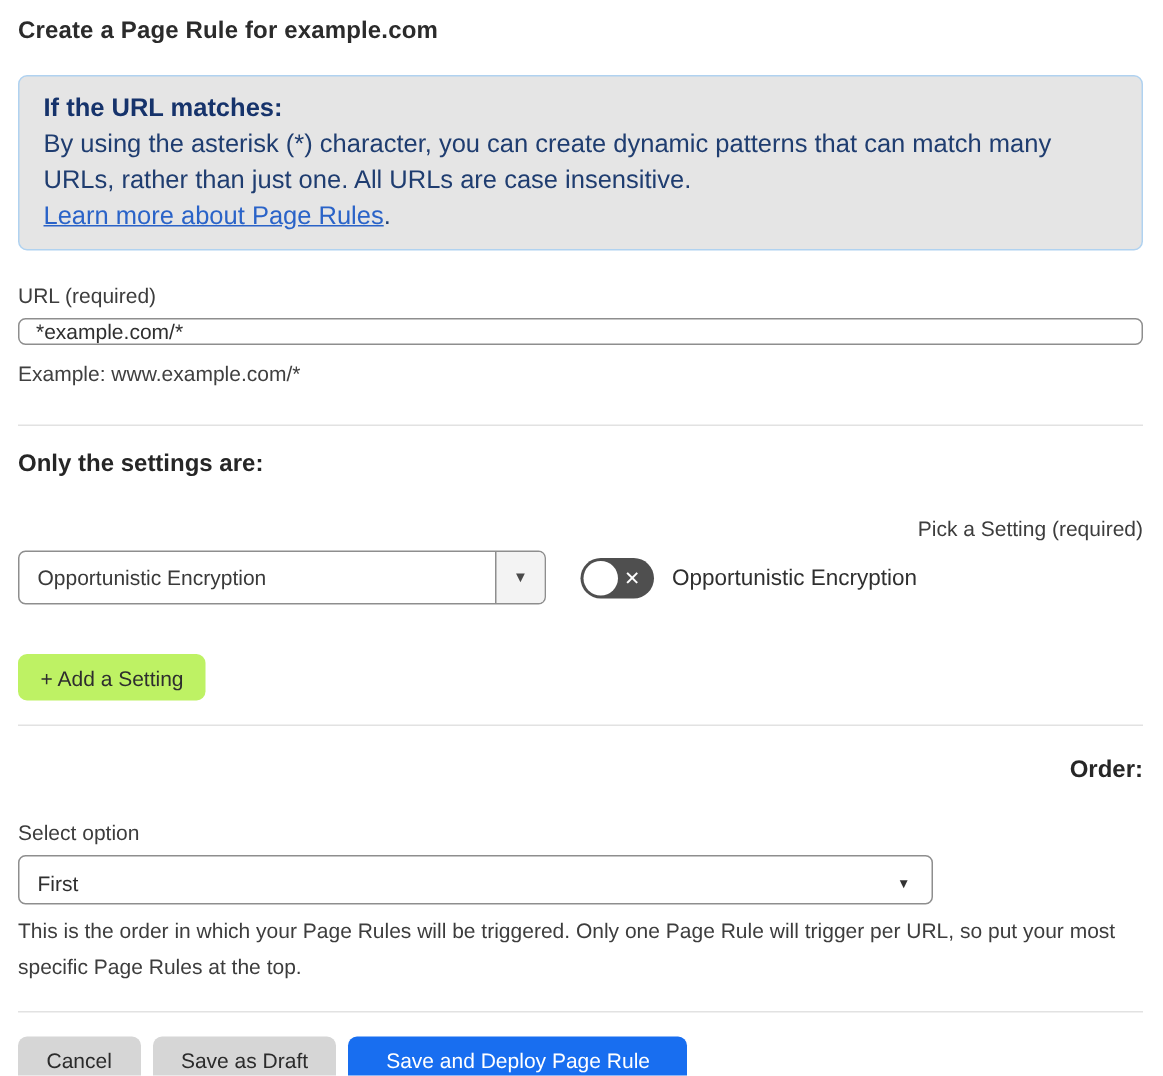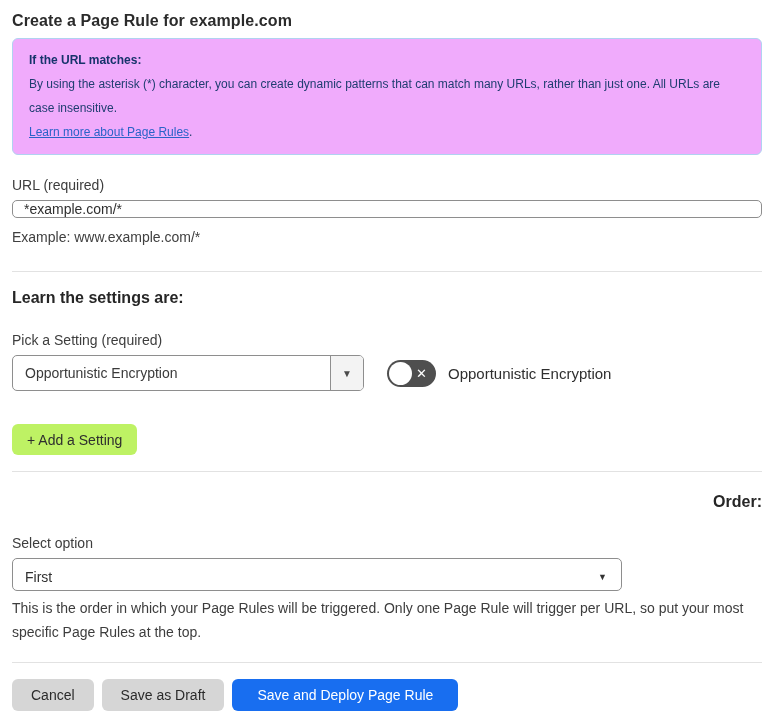--- a/index.html
+++ b/index.html
@@ -14,27 +14,27 @@
   .page { padding: 12px 13px 0 12px; }
 
   .page-title {
     font-size: 16px;
     font-weight: bold;
     color: #2b2b2b;
     letter-spacing: 0.1px;
   }
 
   .info-box {
-    margin-top: 8px;
-    background: #f0abfc;
+    margin-top: 20px;
+    background: #e5e5e5;
     border: 1px solid #b0d2f0;
     border-radius: 6px;
     padding: 9px 16px 10px 16px;
     color: #1f3d70;
-    font-size: 12px;
+    font-size: 17px;
     line-height: 24px;
   }
   .info-heading { font-weight: bold; color: #16336b; }
   .info-link {
     color: #2a63c8;
     text-decoration: underline;
     cursor: pointer;
   }
   .info-link-suffix { color: #1f3d70; }
 
@@ -76,21 +76,21 @@
   .divider-2 { margin-top: 16px; }
   .divider-3 { margin-top: 18px; }
 
   .section-heading {
     font-size: 16px;
     font-weight: bold;
     color: #262626;
     margin-top: 17px;
   }
   .order-heading { margin-top: 21px; text-align: right; }
-  .pick-label { margin-top: 25px; }
+  .pick-label { margin-top: 25px; text-align: right; }
   .select-label { margin-top: 24px; }
 
   .setting-row {
     margin-top: 7px;
     display: flex;
     align-items: center;
   }
 
   .dropdown {
     width: 352px;
@@ -233,21 +233,21 @@
       <span class="info-link">Learn more about Page Rules</span><span class="info-link-suffix">.</span>
     </div>
   </div>
 
   <label class="field-label url-label">URL (required)</label>
   <input class="text-input" type="text" value="*example.com/*" style="">
   <div class="helper-text">Example: www.example.com/*</div>
 
   <hr class="divider divider-1">
 
-  <h2 class="section-heading">Learn the settings are:</h2>
+  <h2 class="section-heading">Only the settings are:</h2>
 
   <label class="field-label pick-label">Pick a Setting (required)</label>
 
   <div class="setting-row">
     <div class="dropdown">
       <div class="dropdown-value">Opportunistic Encryption</div>
       <div class="dropdown-arrow-btn">
         <span>▼</span>
       </div>
     </div>

